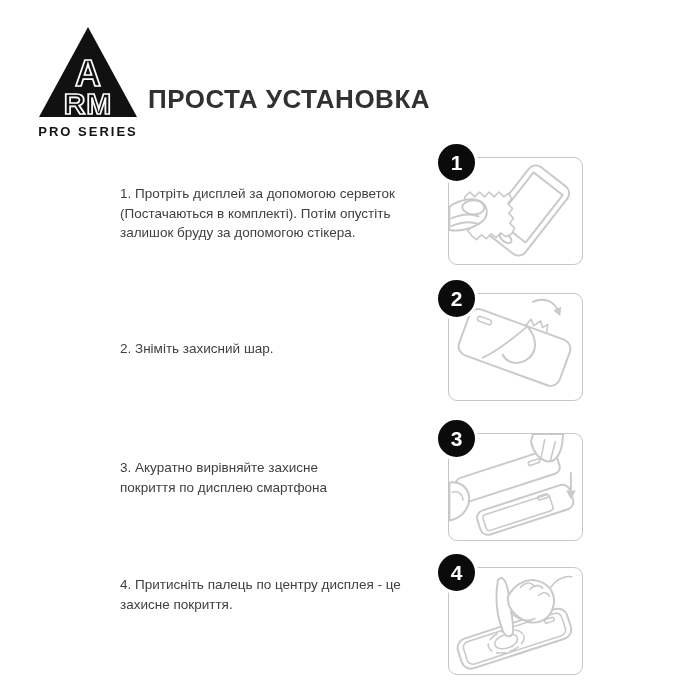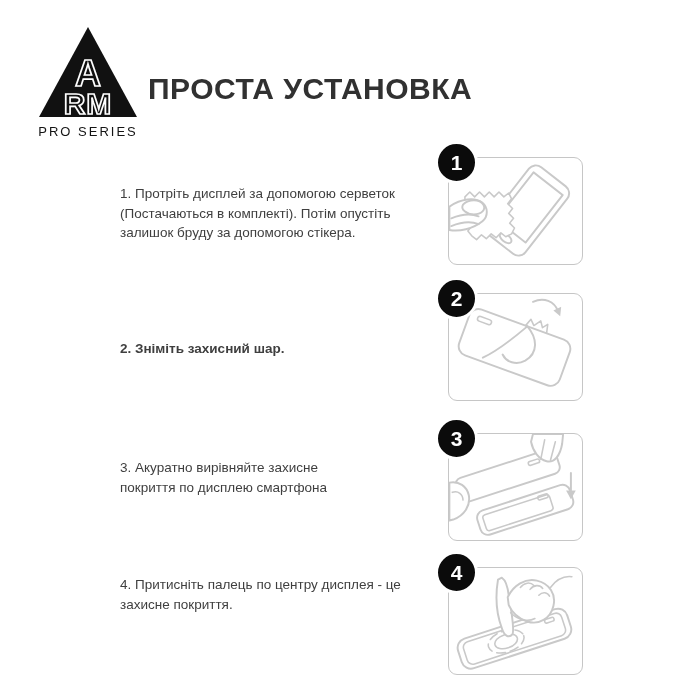--- a/index.html
+++ b/index.html
@@ -3,31 +3,31 @@
 <meta charset="utf-8">
 <style>
   html,body{margin:0;padding:0;background:#fff;}
   .page{
     position:relative;width:700px;height:700px;background:#fff;overflow:hidden;
     font-family:"Liberation Sans","DejaVu Sans",sans-serif;color:#3f3f3f;
   }
   
   .logo{position:absolute;left:38px;top:26px;width:100px;text-align:center;}
   .logo-sub{
-    margin-top:2px;font-size:13px;font-weight:normal;letter-spacing:2px;
+    margin-top:2px;font-size:13px;font-weight:bold;letter-spacing:2px;
     color:#141414;white-space:nowrap;
   }
   
   .title{
-    position:absolute;left:148px;top:72px;font-size:30px;font-weight:bold;
+    position:absolute;left:148px;top:84px;font-size:26px;font-weight:bold;
     color:#313131;letter-spacing:.5px;white-space:nowrap;
   }
   
   .step-text{position:absolute;left:120px;width:335px;font-size:13.5px;line-height:19.5px;color:#3f3f3f;}
-  .t1{top:184px;} .t2{top:339px;font-weight:bold;} .t3{top:458px;} .t4{top:575px;}
+  .t1{top:184px;} .t2{top:339px;} .t3{top:458px;} .t4{top:575px;}
   
   .figure{position:absolute;left:448px;width:135px;height:108px;}
   .f1{top:157px;} .f2{top:293px;} .f3{top:433px;} .f4{top:567px;}
   .fig-box{
     position:absolute;inset:0;border:1.5px solid #c6c6c6;border-radius:9px;background:#fff;
   }
   .fig-box svg{position:absolute;left:0;top:0;}
   .num-circle{
     position:absolute;left:-13px;top:-16px;width:37px;height:37px;border-radius:50%;
     background:#0b0b0b;border:3px solid #fff;display:flex;align-items:center;justify-content:center;

